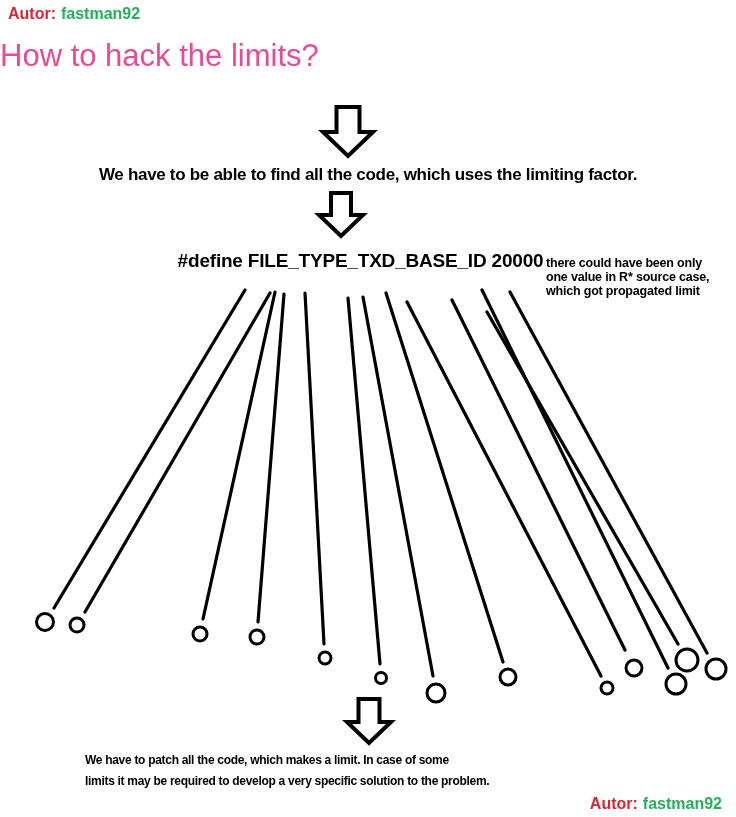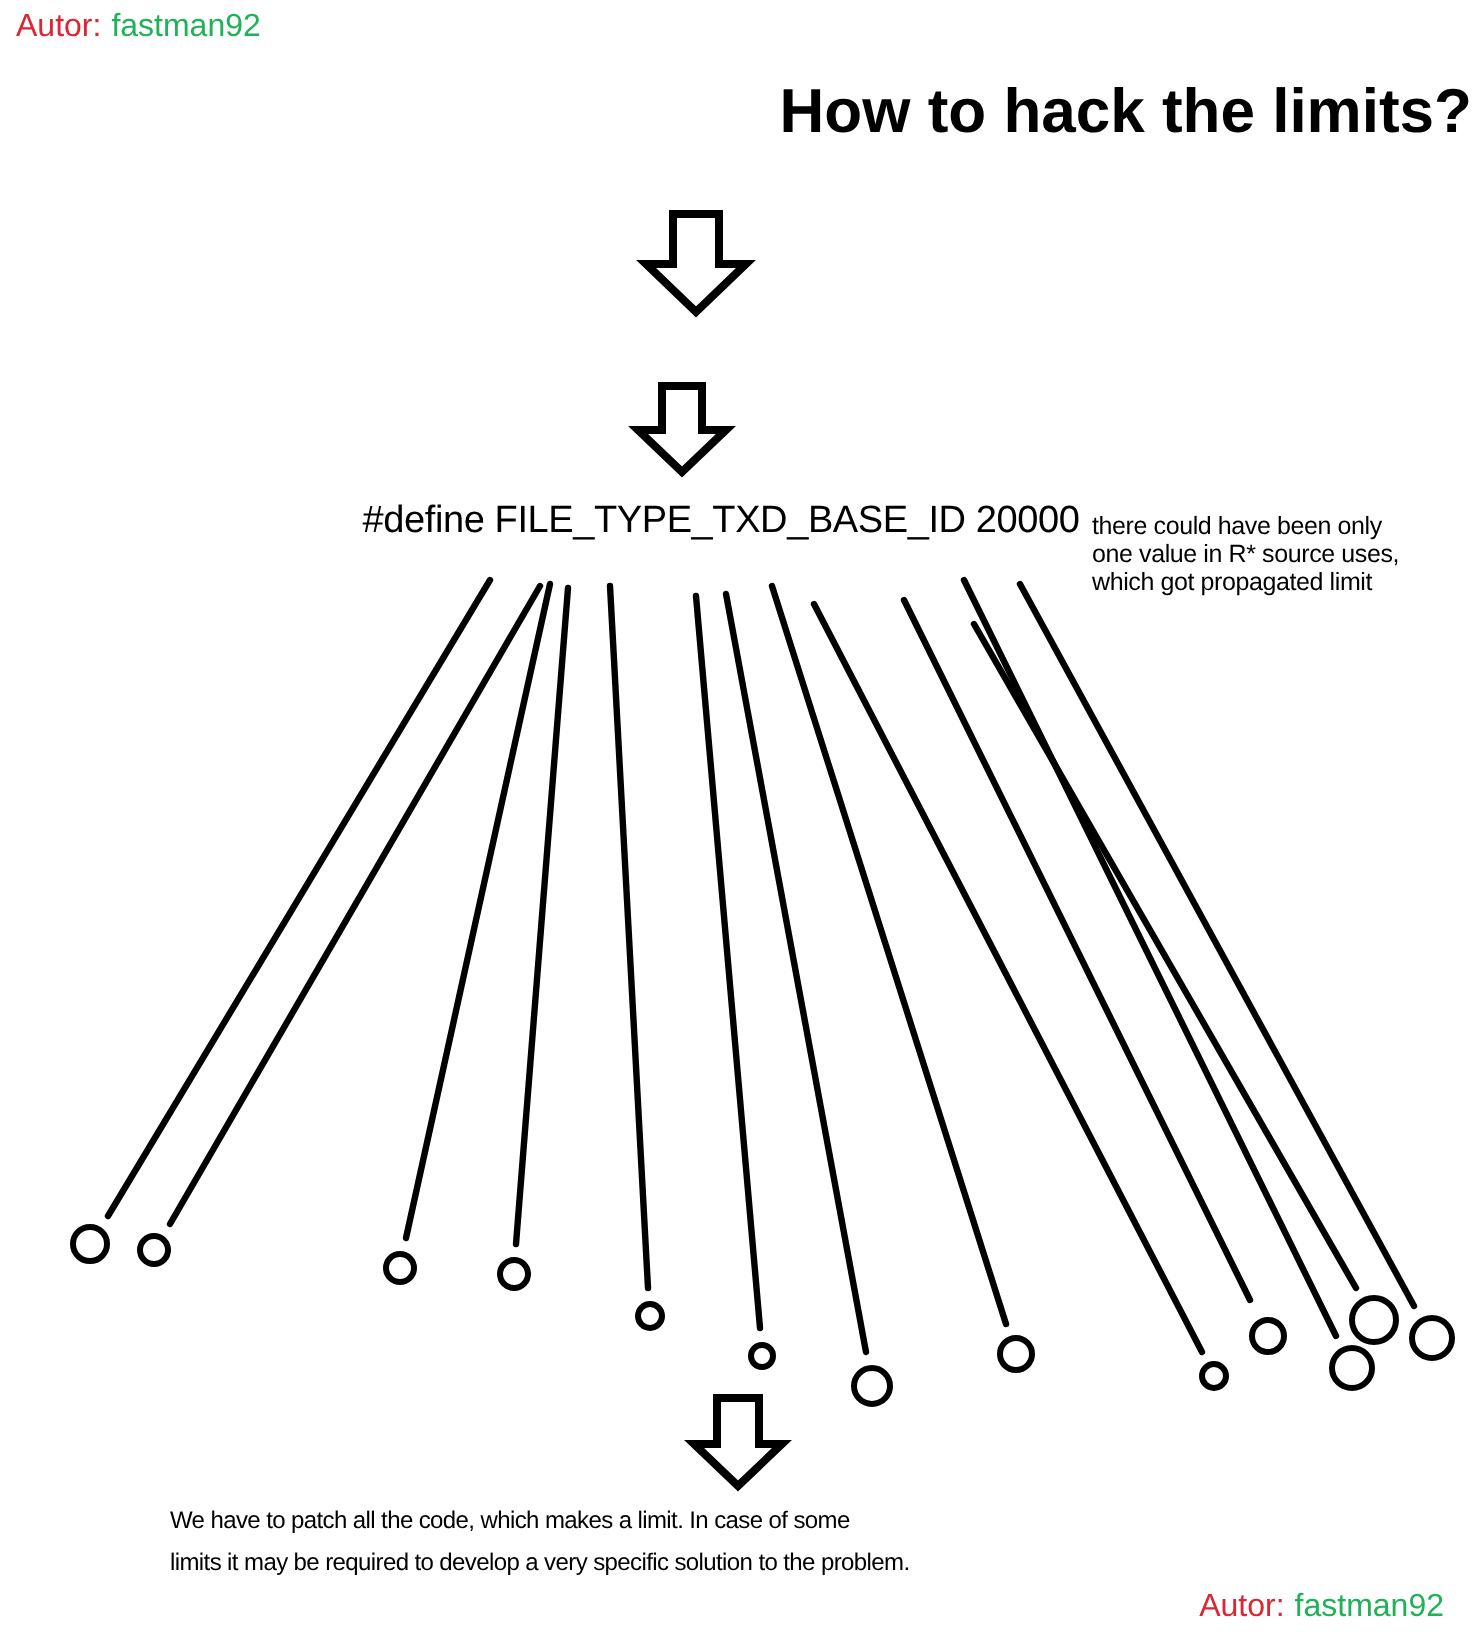--- a/index.html
+++ b/index.html
@@ -14,33 +14,33 @@
     height: 817px;
     background: #ffffff;
     overflow: hidden;
   }
   #diagram-svg {
     position: absolute;
     left: 0;
     top: 0;
     z-index: 1;
   }
-  .txt { position: absolute; z-index: 2; font-weight: normal; color: #000000; }
+  .txt { position: absolute; z-index: 2; font-weight: bold; color: #000000; }
   .autor { font-size: 16px; white-space: nowrap; }
   .autor-top { left: 8px; top: 5px; }
   .autor-bottom { right: 14px; top: 795px; }
   .autor-label { color: #dc2633; }
   .autor-name { color: #20b258; margin-left: 5px; }
   .title {
     left: 0; right: 0; top: 38px;
     margin: 0;
-    text-align: right;
+    text-align: left;
     font-size: 31px;
-    font-weight: bold;
-    color: #000000;
+    font-weight: normal;
+    color: #ec4899;
     letter-spacing: 0px;
   }
   .subtitle {
     left: 0; right: 0; top: 77px;
     text-align: center;
     font-size: 17px;
     letter-spacing: -0.3px;
   }
   .step2 {
     left: 0; right: 0; top: 165px;
@@ -106,26 +106,27 @@
       <polygon points="358.5,699 379.5,699 379.5,722 391,722 369,743 347,722 358.5,722" fill="#ffffff" stroke="#000000" stroke-width="4" stroke-linejoin="miter"></polygon>
     </svg>
 
   <div class="txt autor autor-top">
     <span class="autor-label">Autor:</span><span class="autor-name">fastman92</span>
   </div>
 
   <h1 class="txt title">How to hack the limits?</h1>
 
 
+  <div class="txt step2">We have to be able to find all the code, which uses the limiting factor.</div>
 
   <div class="txt define">#define FILE_TYPE_TXD_BASE_ID 20000</div>
 
   <div class="txt note">
     <div>there could have been only</div>
-    <div>one value in R* source uses,</div>
+    <div>one value in R* source case,</div>
     <div>which got propagated limit</div>
   </div>
 
   <div class="txt bottomtext">
     <div>We have to patch all the code, which makes a limit. In case of some</div>
     <div>limits it may be required to develop a very specific solution to the problem.</div>
   </div>
 
   <div class="txt autor autor-bottom">
     <span class="autor-label">Autor:</span><span class="autor-name">fastman92</span>

